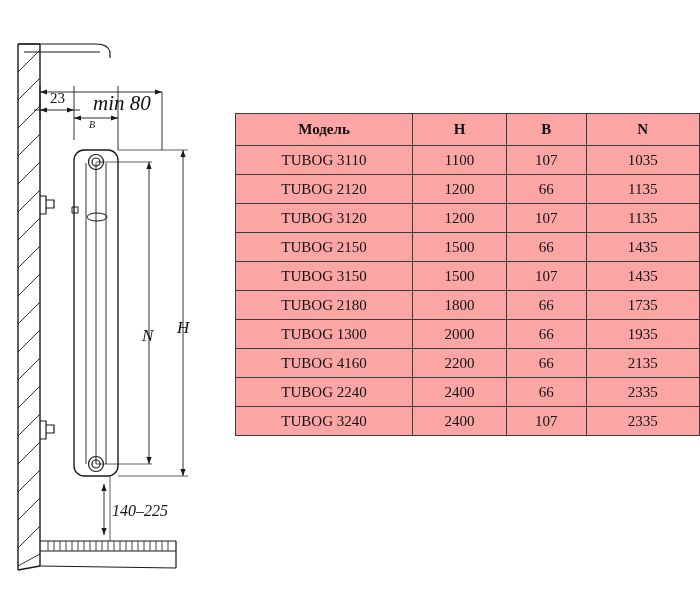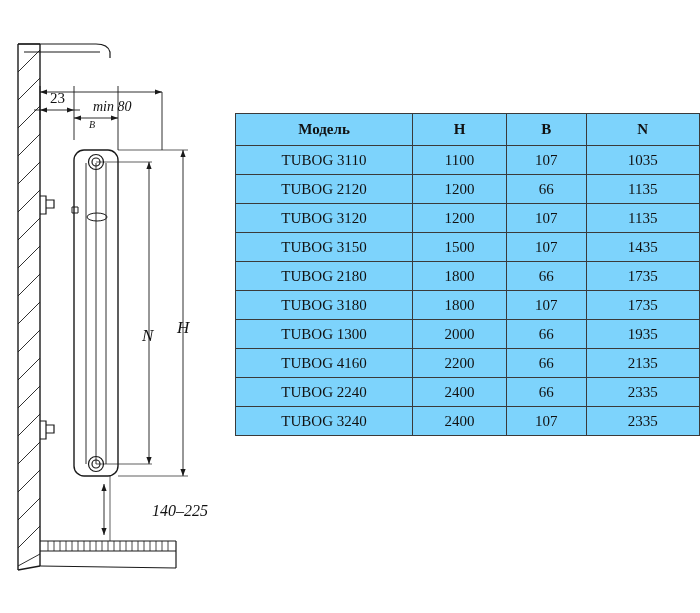--- a/index.html
+++ b/index.html
@@ -35,46 +35,46 @@
   }
 
   .dim-label {
     position: absolute;
     font-family: "Liberation Serif", serif;
     font-style: italic;
     color: #111;
     white-space: nowrap;
   }
   .lbl-23      { left: 50px;  top: 90px;  font-size: 15px; font-style: normal; }
-  .lbl-min80   { left: 93px;  top: 99px;  font-size: 14px; }
+  .lbl-min80   { left: 93px;  top: 91px;  font-size: 21px; }
   .lbl-B       { left: 89px;  top: 119px; font-size: 10px; }
   .lbl-N       { left: 142px; top: 326px; font-size: 17px; }
   .lbl-H       { left: 177px; top: 318px; font-size: 17px; }
-  .lbl-range   { left: 112px; top: 502px; font-size: 16px; padding-left: 40px; }
+  .lbl-range   { left: 112px; top: 502px; font-size: 16px; }
 
   
   .table-wrap {
     position: absolute;
     left: 235px;
     top: 113px;
   }
   table.spec {
     border-collapse: collapse;
     font-family: "Liberation Serif", serif;
     font-size: 15px;
     color: #111;
   }
   table.spec th,
   table.spec td {
     border: 1px solid #3a3a3a;
     text-align: center;
     height: 28px;
     line-height: 28px;
     padding: 0 4px;
-    background: #7dd3fc;
+    background: #fca5a5;
   }
   table.spec th {
     font-weight: bold;
     font-size: 15px;
     height: 31px;
     line-height: 31px;
   }
   table.spec th.c-model, table.spec td.c-model { width: 172px; }
   table.spec th.c-h,     table.spec td.c-h     { width: 87px; }
   table.spec th.c-b,     table.spec td.c-b     { width: 72px; }
@@ -256,38 +256,38 @@
           <td class="c-b">66</td>
           <td class="c-n">1135</td>
         </tr>
         <tr>
           <td class="c-model">TUBOG 3120</td>
           <td class="c-h">1200</td>
           <td class="c-b">107</td>
           <td class="c-n">1135</td>
         </tr>
         <tr>
+          <td class="c-model">TUBOG 2150</td>
+          <td class="c-h">1500</td>
+          <td class="c-b">66</td>
+          <td class="c-n">1435</td>
+        </tr>
+        <tr>
           <td class="c-model">TUBOG 3150</td>
           <td class="c-h">1500</td>
           <td class="c-b">107</td>
           <td class="c-n">1435</td>
         </tr>
         <tr>
           <td class="c-model">TUBOG 2180</td>
           <td class="c-h">1800</td>
           <td class="c-b">66</td>
           <td class="c-n">1735</td>
         </tr>
         <tr>
-          <td class="c-model">TUBOG 3180</td>
-          <td class="c-h">1800</td>
-          <td class="c-b">107</td>
-          <td class="c-n">1735</td>
-        </tr>
-        <tr>
           <td class="c-model">TUBOG 1300</td>
           <td class="c-h">2000</td>
           <td class="c-b">66</td>
           <td class="c-n">1935</td>
         </tr>
         <tr>
           <td class="c-model">TUBOG 4160</td>
           <td class="c-h">2200</td>
           <td class="c-b">66</td>
           <td class="c-n">2135</td>

